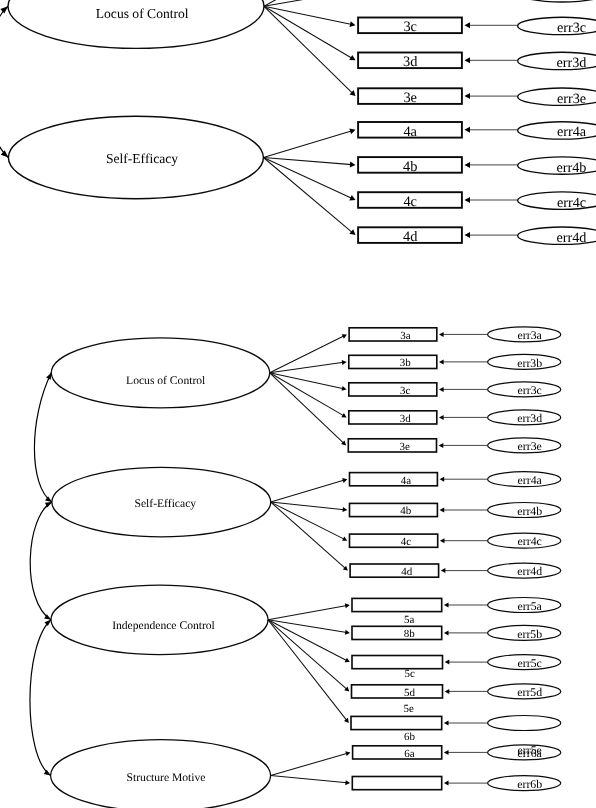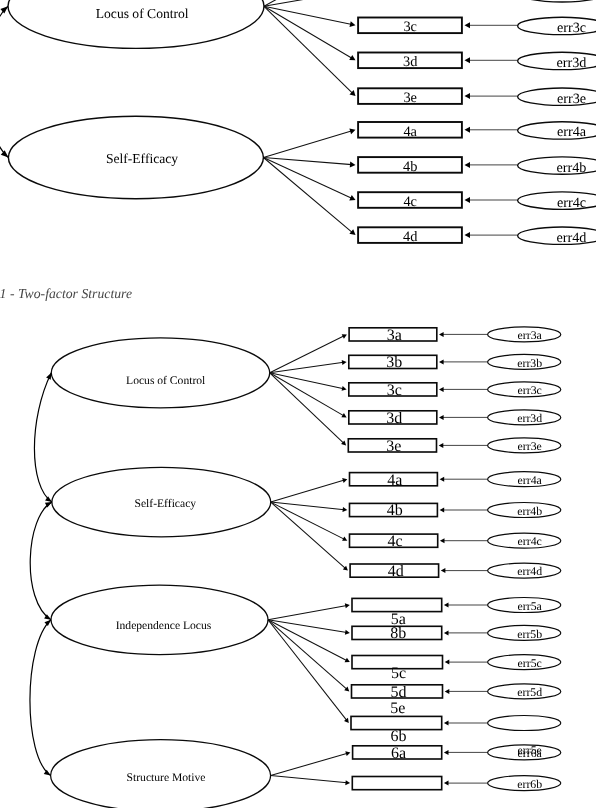--- a/index.html
+++ b/index.html
@@ -21,21 +21,21 @@
   svg.diagram.top .facells ellipse{stroke-width:1.42;}
   svg.diagram.bot .facells ellipse{stroke-width:1.25;}
   svg.diagram.top .errells ellipse{stroke-width:1.35;}
   svg.diagram.bot .errells ellipse{stroke-width:1.2;}
   .lbl{position:absolute;transform:translate(-50%,-50%);white-space:nowrap;line-height:1;}
   .tx{display:inline-block;filter:grayscale(1);}
   .fac-t{font-size:13.6px;}
   .ind-t{font-size:14.4px;}
   .err-t{font-size:14.2px;}
   .fac-b{font-size:11.6px;}
-  .ind-b{font-size:16px;}
+  .ind-b{font-size:11px;margin-left:11px;}
   .err-b{font-size:11.8px;}
   #caption{position:absolute;left:-0.4px;top:286.3px;font-style:italic;font-size:13.7px;color:#44454f;letter-spacing:0.02px;}
   #caption span{display:inline-block;filter:grayscale(1);}
 </style>
 </head>
 <body>
 
 <div id="sheet">
 
   <svg class="diagram top" viewBox="0 0 596 808">
@@ -124,21 +124,20 @@
 <div class="lbl err-t" style="left:571.5px;top:98.7px"><span class="tx">err3e</span></div>
 <div class="lbl ind-t" style="left:410.2px;top:131.7px"><span class="tx">4a</span></div>
 <div class="lbl err-t" style="left:571.5px;top:132.4px"><span class="tx">err4a</span></div>
 <div class="lbl ind-t" style="left:410.2px;top:166.8px"><span class="tx">4b</span></div>
 <div class="lbl err-t" style="left:571.5px;top:167.5px"><span class="tx">err4b</span></div>
 <div class="lbl ind-t" style="left:410.2px;top:201.9px"><span class="tx">4c</span></div>
 <div class="lbl err-t" style="left:571.5px;top:202.6px"><span class="tx">err4c</span></div>
 <div class="lbl ind-t" style="left:410.2px;top:237px"><span class="tx">4d</span></div>
 <div class="lbl err-t" style="left:571.5px;top:237.7px"><span class="tx">err4d</span></div>
 
-  <div id="caption"><span>1 - Two-factor Structure</span></div>
 
   <svg class="diagram bot" viewBox="0 0 596 808">
 <g class="loadings">
 <line x1="269.7" y1="372.8" x2="344.22" y2="335.73"></line>
 <polygon class="head" points="346.9,334.4 343.89,338.69 341.67,334.21"></polygon>
 <line x1="269.7" y1="372.8" x2="343.64" y2="362.32"></line>
 <polygon class="head" points="346.6,361.9 342.4,365.02 341.69,360.07"></polygon>
 <line x1="269.7" y1="372.8" x2="343.68" y2="388.77"></line>
 <polygon class="head" points="346.6,389.4 341.58,390.87 342.63,385.99"></polygon>
 <line x1="269.7" y1="372.8" x2="344.01" y2="415.9"></line>
@@ -252,21 +251,21 @@
 <polygon class="head" points="51.9,502.1 47.35,507.42 44.94,502.81"></polygon>
 <polygon class="head" points="51,619.8 44.12,618.53 46.89,614.13"></polygon>
 <path class="cov" d="M 51 619.8 C 23.2 644.71, 22.8 756.19, 50.6 775.5"></path>
 <polygon class="head" points="51,619.8 47.89,626.07 44.42,622.2"></polygon>
 <polygon class="head" points="50.6,775.5 43.78,773.93 46.74,769.66"></polygon>
 </g>
   </svg>
 
 <div class="lbl fac-b" style="left:165.7px;top:381.3px"><span class="tx">Locus of Control</span></div>
 <div class="lbl fac-b" style="left:165.3px;top:503.8px"><span class="tx">Self-Efficacy</span></div>
-<div class="lbl fac-b" style="left:163.5px;top:625.8px"><span class="tx">Independence Locus</span></div>
+<div class="lbl fac-b" style="left:163.5px;top:625.8px"><span class="tx">Independence Control</span></div>
 <div class="lbl fac-b" style="left:166px;top:777.9px"><span class="tx">Structure Motive</span></div>
 <div class="lbl ind-b" style="left:394.35px;top:335.7px"><span class="tx">3a</span></div>
 <div class="lbl err-b" style="left:529.7px;top:336px"><span class="tx">err3a</span></div>
 <div class="lbl ind-b" style="left:394.2px;top:363.2px"><span class="tx">3b</span></div>
 <div class="lbl err-b" style="left:529.7px;top:363.5px"><span class="tx">err3b</span></div>
 <div class="lbl ind-b" style="left:394.2px;top:390.7px"><span class="tx">3c</span></div>
 <div class="lbl err-b" style="left:529.7px;top:391px"><span class="tx">err3c</span></div>
 <div class="lbl ind-b" style="left:394.2px;top:418.7px"><span class="tx">3d</span></div>
 <div class="lbl err-b" style="left:529.7px;top:419px"><span class="tx">err3d</span></div>
 <div class="lbl ind-b" style="left:393.8px;top:446.7px"><span class="tx">3e</span></div>

